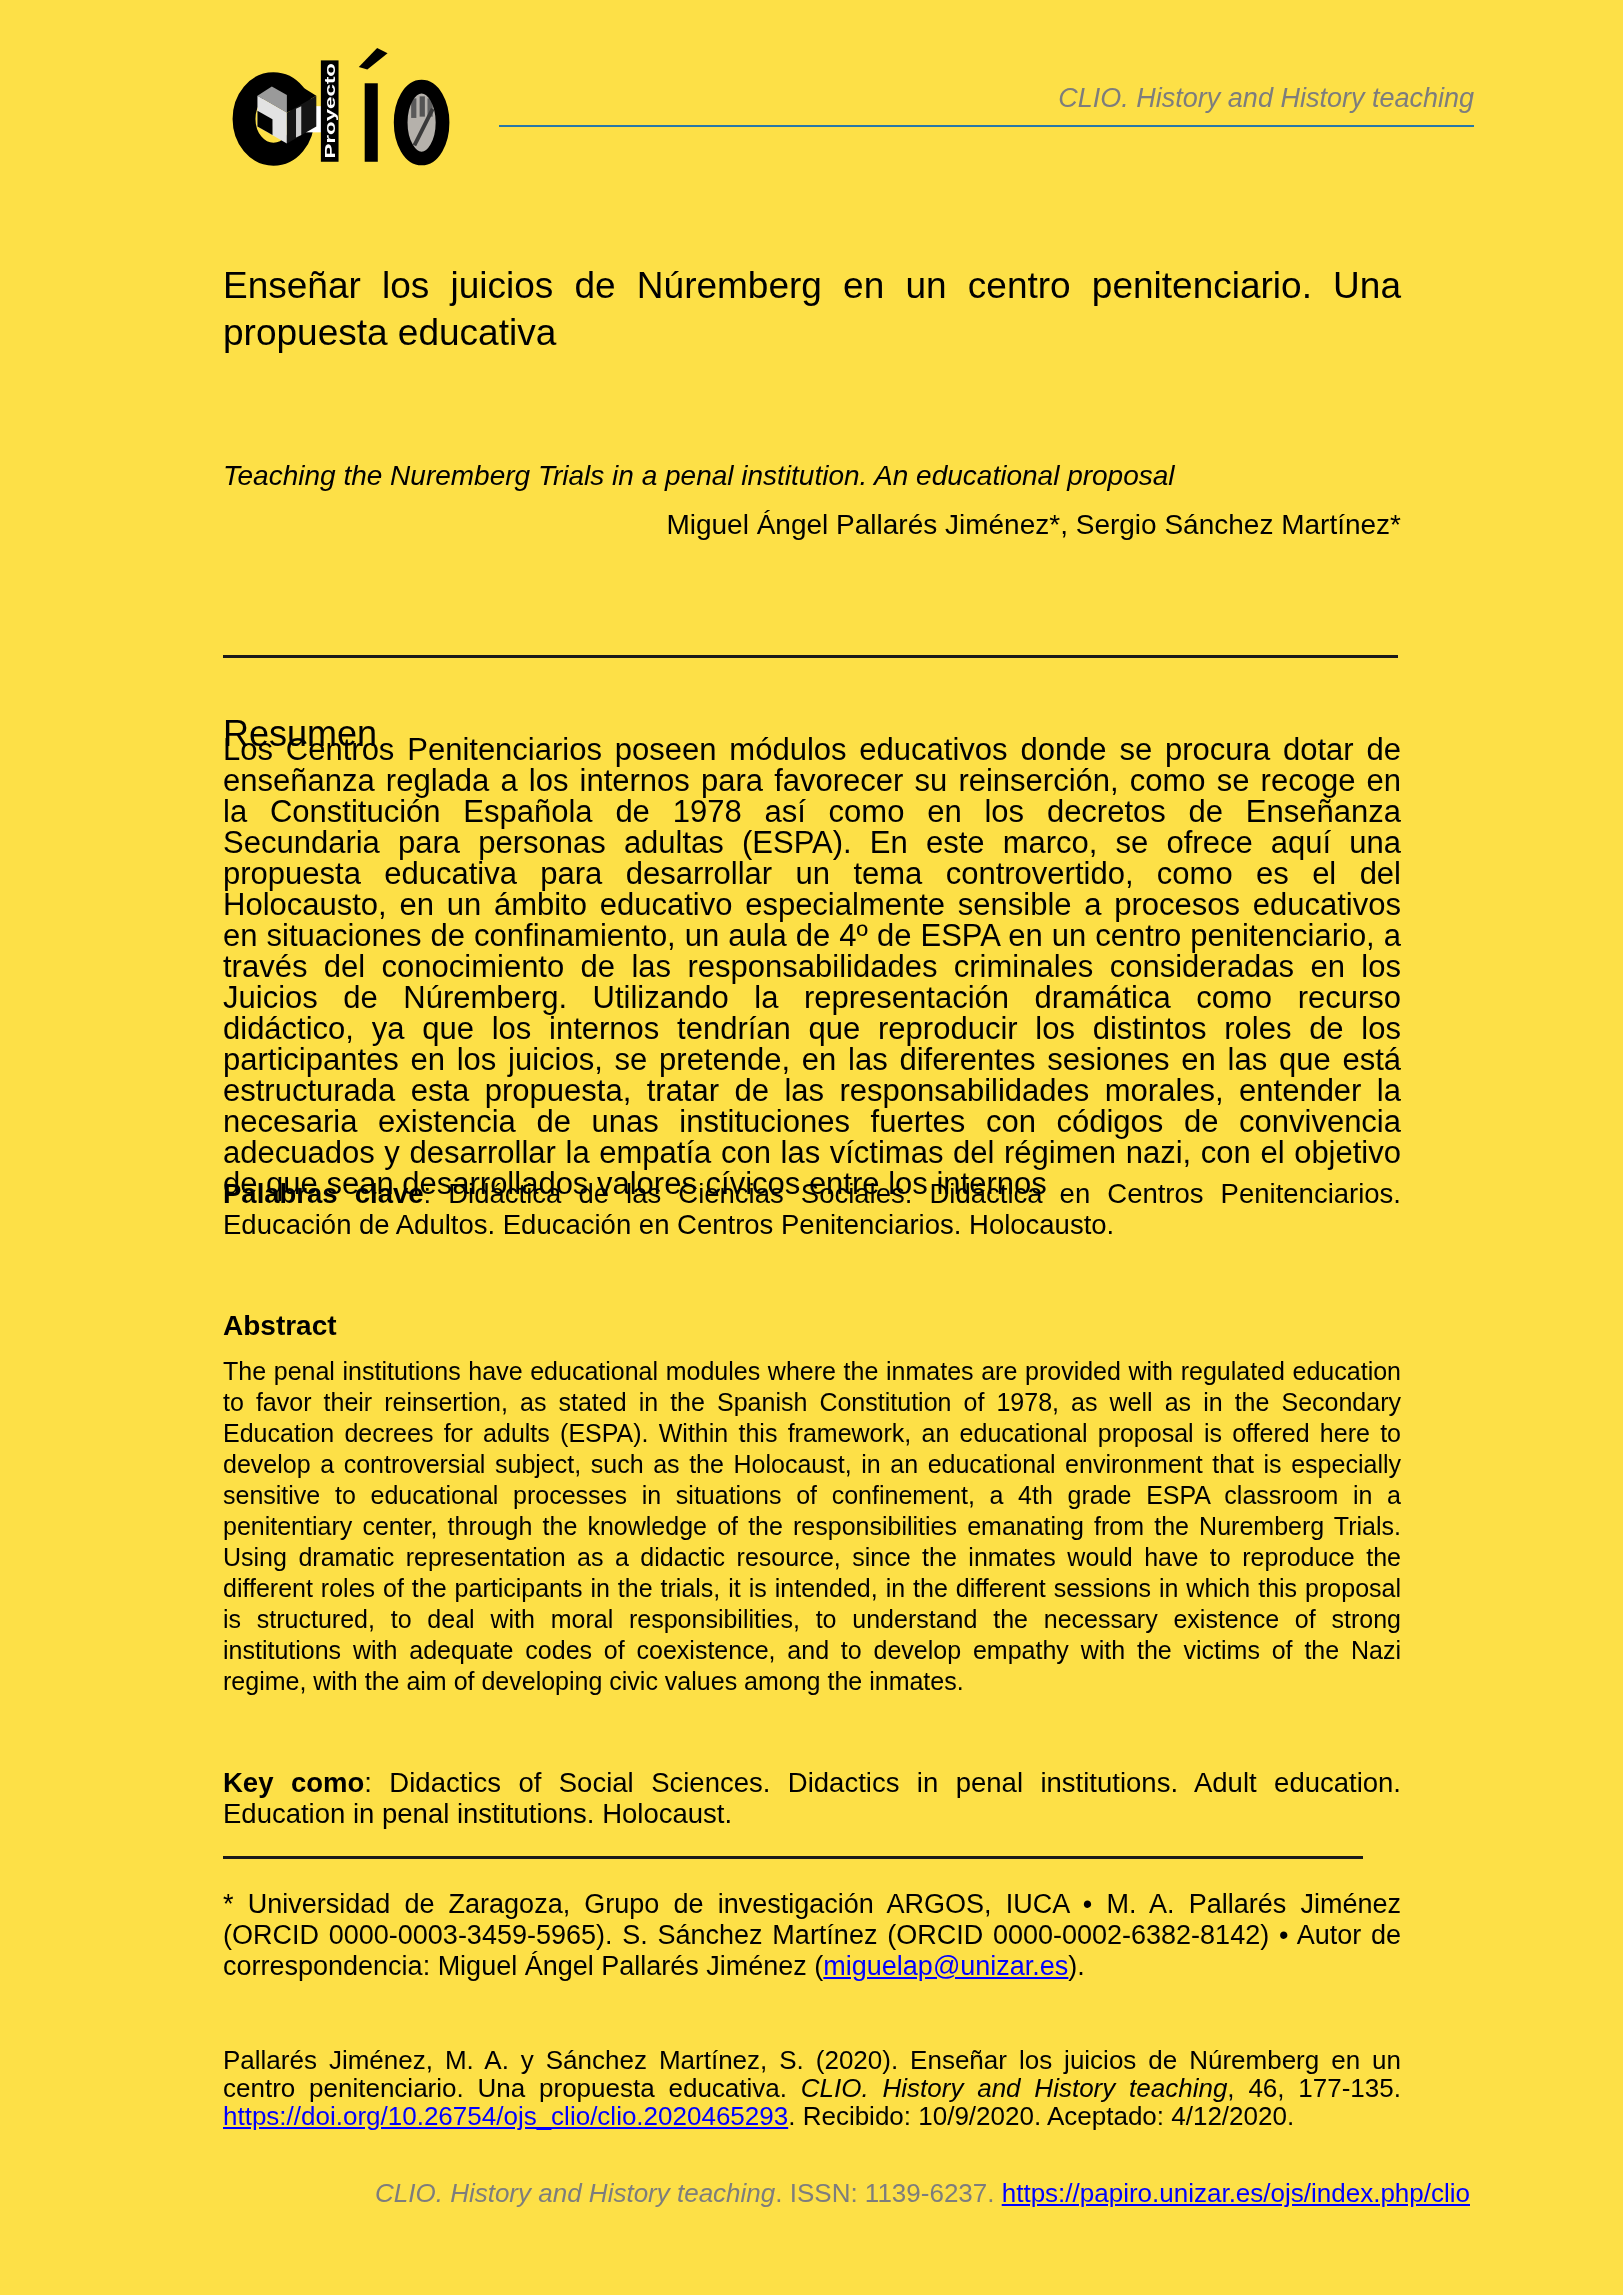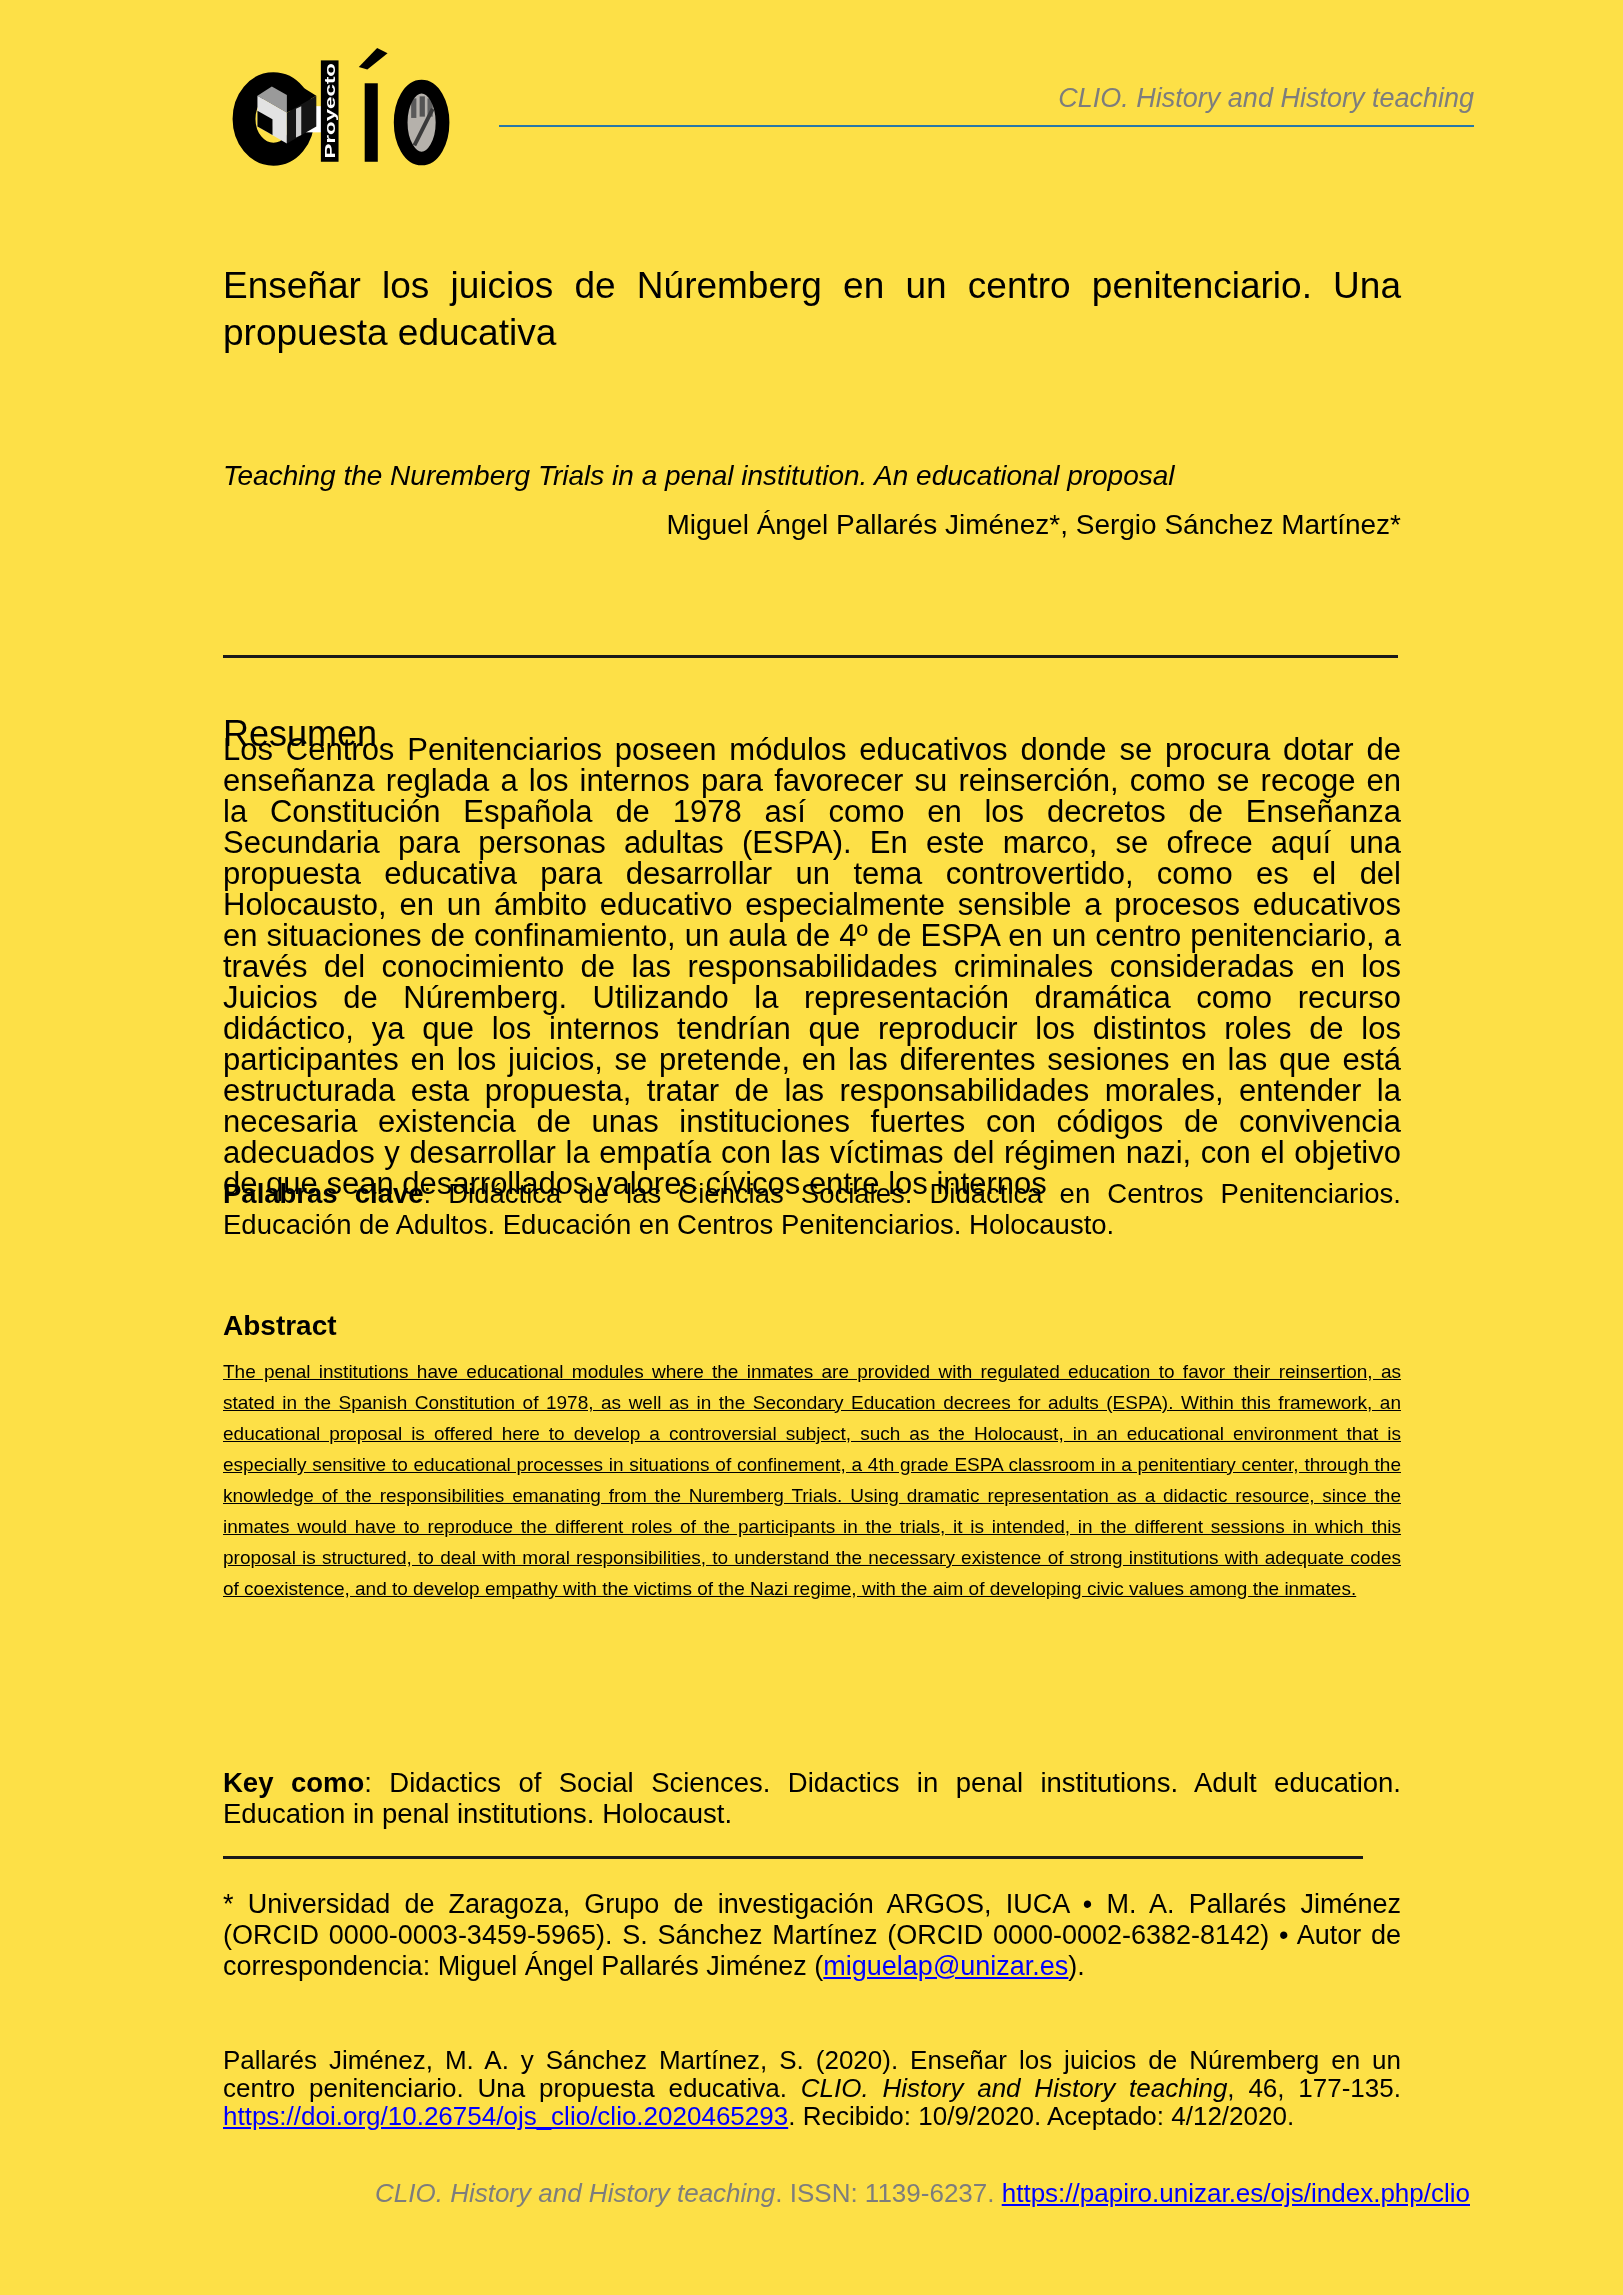--- a/index.html
+++ b/index.html
@@ -32,21 +32,21 @@
 
   #title    { left: 223px; top: 262px;  width: 1178px; font-size: 37px; line-height: 47px; }
   #title-en { left: 223px; top: 459px;  width: 1178px; font-size: 28px; line-height: 33px; font-style: italic; }
   #authors  { left: 223px; top: 508px;  width: 1178px; font-size: 28px; line-height: 33px; text-align: right; }
 
   #rule-top      { left: 223px; top: 655px; width: 1175px; height: 2.6px; background: #1a1a1a; }
   #resumen-h     { left: 223px; top: 713px; font-size: 36px; font-weight: normal; }
   #resumen-p     { left: 223px; top: 734px; width: 1178px; font-size: 31px; line-height: 31px; }
   #palabras      { left: 223px; top: 1178px; width: 1178px; font-size: 27.5px; line-height: 31px; }
   #abstract-h    { left: 223px; top: 1310px; font-size: 28px; font-weight: bold; }
-  #abstract-p    { left: 223px; top: 1356px; width: 1178px; font-size: 19px; line-height: 31px; text-decoration: underline; }
+  #abstract-p    { left: 223px; top: 1356px; width: 1178px; font-size: 25px; line-height: 31px; }
   #keywords      { left: 223px; top: 1767px; width: 1178px; font-size: 27.5px; line-height: 31px; }
 
   #rule-footnote { left: 223px; top: 1856px; width: 1140px; height: 2.6px; background: #1a1a1a; }
   #footnote      { left: 223px; top: 1889px; width: 1178px; font-size: 27px; line-height: 31px; }
   #citation      { left: 223px; top: 2046px; width: 1178px; font-size: 26px; line-height: 28px; }
 
   #footer {
     left: 223px; top: 2178px; width: 1247px;
     font-size: 26px; line-height: 30px; color: #7d7d7d; text-align: right;
     white-space: nowrap;

